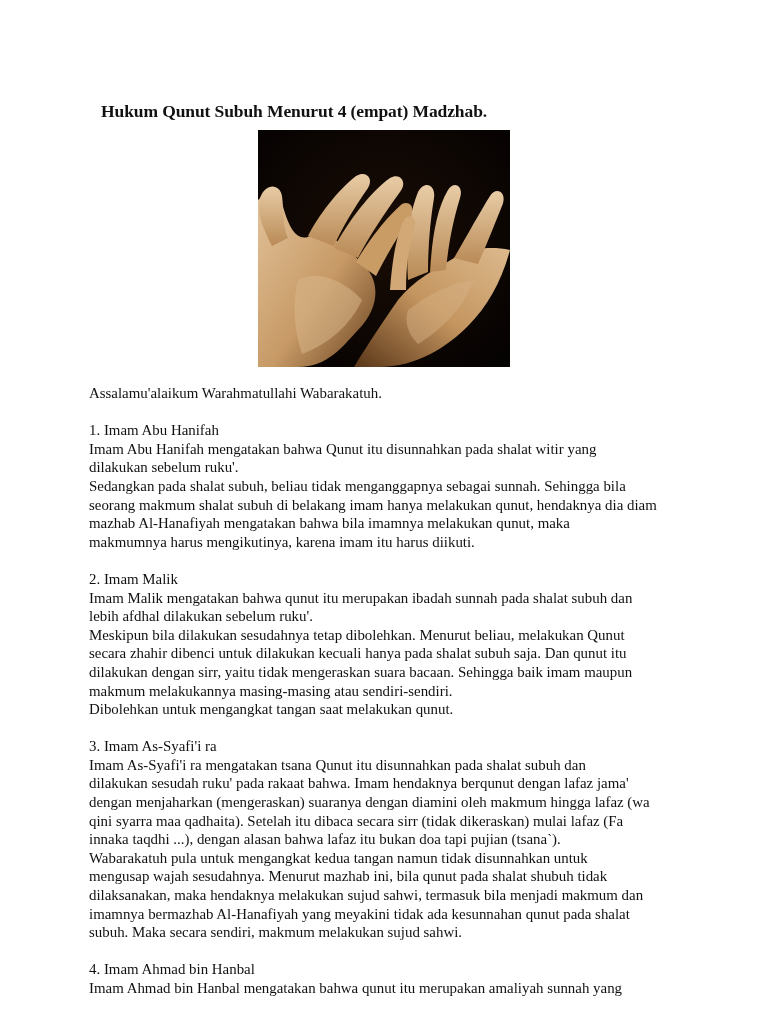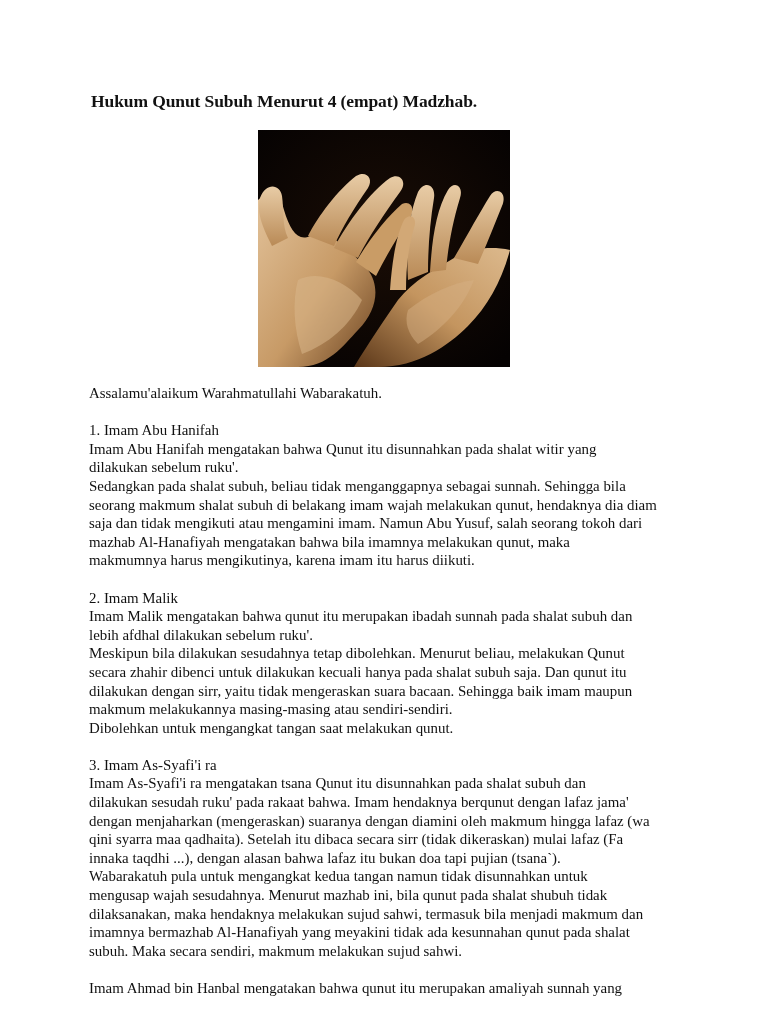--- a/index.html
+++ b/index.html
@@ -18,21 +18,21 @@
     .page {
       position: absolute;
       left: 89px;
       top: 0;
       width: 600px;
     }
     .doc-title {
       position: absolute;
       left: 2px;
       top: 91px;
-      margin: 0;
+      margin: 10px;
       font-size: 17.5px;
       font-weight: bold;
       white-space: nowrap;
       letter-spacing: -0.1px;
     }
     .figure {
       position: absolute;
       left: 169px;
       top: 130px;
       width: 252px;
@@ -112,22 +112,21 @@
   </div>
 
   <div class="body-text">
     <span class="line">Assalamu'alaikum Warahmatullahi Wabarakatuh.</span>
     <span class="blank"></span>
 
     <span class="line">1. Imam Abu Hanifah</span>
     <span class="line">Imam Abu Hanifah mengatakan bahwa Qunut itu disunnahkan pada shalat witir yang</span>
     <span class="line">dilakukan sebelum ruku'.</span>
     <span class="line">Sedangkan pada shalat subuh, beliau tidak menganggapnya sebagai sunnah. Sehingga bila</span>
-    <span class="line">seorang makmum shalat subuh di belakang imam wajah melakukan qunut, hendaknya dia diam</span>
-    <span class="line">saja dan tidak mengikuti atau mengamini imam. Namun Abu Yusuf, salah seorang tokoh dari</span>
+    <span class="line">seorang makmum shalat subuh di belakang imam hanya melakukan qunut, hendaknya dia diam</span>
     <span class="line">mazhab Al-Hanafiyah mengatakan bahwa bila imamnya melakukan qunut, maka</span>
     <span class="line">makmumnya harus mengikutinya, karena imam itu harus diikuti.</span>
     <span class="blank"></span>
 
     <span class="line">2. Imam Malik</span>
     <span class="line">Imam Malik mengatakan bahwa qunut itu merupakan ibadah sunnah pada shalat subuh dan</span>
     <span class="line">lebih afdhal dilakukan sebelum ruku'.</span>
     <span class="line">Meskipun bila dilakukan sesudahnya tetap dibolehkan. Menurut beliau, melakukan Qunut</span>
     <span class="line">secara zhahir dibenci untuk dilakukan kecuali hanya pada shalat subuh saja. Dan qunut itu</span>
     <span class="line">dilakukan dengan sirr, yaitu tidak mengeraskan suara bacaan. Sehingga baik imam maupun</span>
@@ -141,16 +140,17 @@
     <span class="line">dengan menjaharkan (mengeraskan) suaranya dengan diamini oleh makmum hingga lafaz (wa</span>
     <span class="line">qini syarra maa qadhaita). Setelah itu dibaca secara sirr (tidak dikeraskan) mulai lafaz (Fa</span>
     <span class="line">innaka taqdhi ...), dengan alasan bahwa lafaz itu bukan doa tapi pujian (tsana`).</span>
     <span class="line">Wabarakatuh pula untuk mengangkat kedua tangan namun tidak disunnahkan untuk</span>
     <span class="line">mengusap wajah sesudahnya. Menurut mazhab ini, bila qunut pada shalat shubuh tidak</span>
     <span class="line">dilaksanakan, maka hendaknya melakukan sujud sahwi, termasuk bila menjadi makmum dan</span>
     <span class="line">imamnya bermazhab Al-Hanafiyah yang meyakini tidak ada kesunnahan qunut pada shalat</span>
     <span class="line">subuh. Maka secara sendiri, makmum melakukan sujud sahwi.</span>
     <span class="blank"></span>
 
+    <span class="line">4. Imam Ahmad bin Hanbal</span>
     <span class="line">Imam Ahmad bin Hanbal mengatakan bahwa qunut itu merupakan amaliyah sunnah yang</span>
   </div>
 
 </div>
 
 </body></html>

